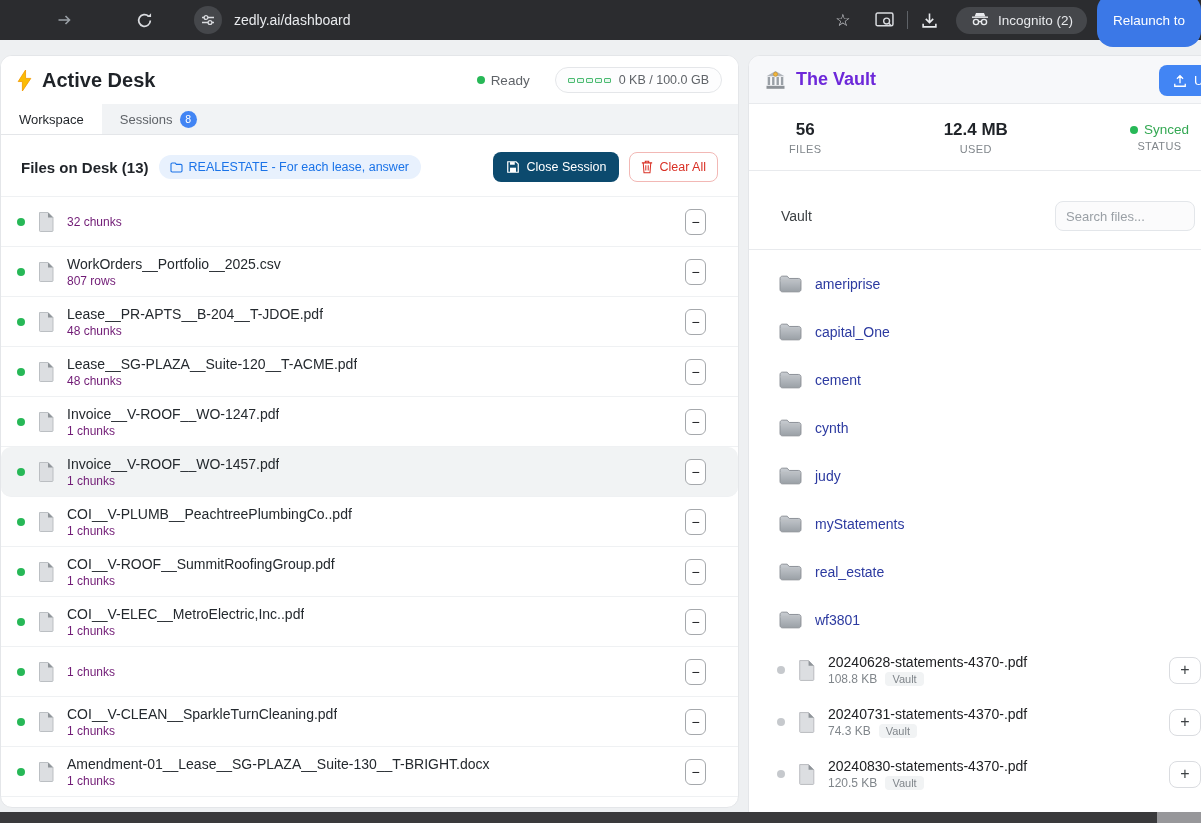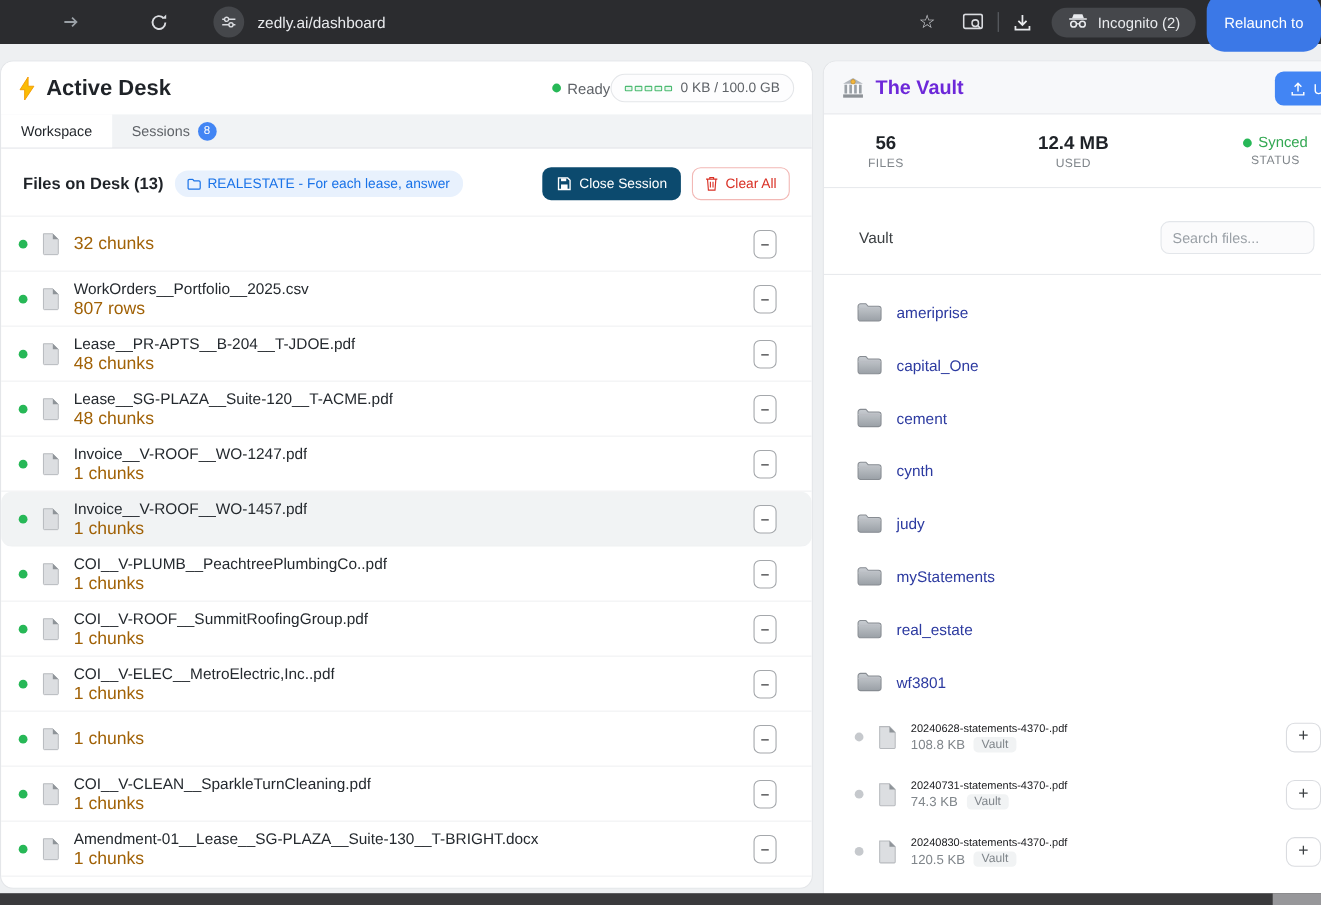--- a/index.html
+++ b/index.html
@@ -20,21 +20,21 @@
     padding:19px 16px; white-space:nowrap; }
 
   
   .card { position:absolute; background:#fff; border:1px solid #e4e6e9; border-radius:12px; overflow:hidden; }
   .desk-card { left:0; top:55px; width:739px; height:753px; }
   .vault-card { left:748px; top:55px; width:466px; height:768px; }
 
   
   .desk-header { height:48px; display:flex; align-items:center; padding:0 16px; background:#fff; }
   .desk-title { font-size:20px; font-weight:bold; color:#1f2328; margin-left:10px; }
-  .desk-header-right { margin-left:auto; display:flex; align-items:center; gap:0;text-align:center; }
+  .desk-header-right { margin-left:auto; display:flex; align-items:center; gap:25px;text-align:center; }
   .ready-wrap { display:flex; align-items:center; gap:6px; color:#5f6368; font-size:13.5px; }
   .dot { width:8px; height:8px; border-radius:50%; display:inline-block; }
   .dot-green { background:#27b857; }
   .dot-gray { background:#c6c9cd; }
   .storage-pill { display:flex; align-items:center; gap:8px; border:1px solid #e4e6e9; border-radius:15px;
     padding:5px 12px; font-size:12.5px; color:#5f6368; background:#fdfdfe; }
   .meter { display:flex; gap:2px; }
   .meter span { width:7px; height:5px; border:1px solid #4cbb72; background:#e8f6ee; border-radius:1px; display:inline-block; }
 
   
@@ -56,21 +56,21 @@
     border-radius:8px; font-size:12.5px; padding:7px 11px; white-space:nowrap; }
 
   
   .desk-list { border-top:1px solid #eff1f3; }
   .desk-row { height:50px; display:flex; align-items:center; padding:0 32px 0 16px; border-bottom:1px solid #eff1f3; }
   .desk-row.highlight { background:#f1f3f4; border-radius:10px; }
   .desk-row .dot { margin-right:12px; flex:0 0 auto; }
   .file-icon { margin-right:12px; flex:0 0 auto; display:flex; }
   .fcol { display:flex; flex-direction:column; gap:2px; min-width:0; }
   .fname { font-size:14px; color:#24292e; white-space:nowrap; overflow:hidden; text-overflow:ellipsis; }
-  .fmeta { font-size:16px; color:#a16207; }
+  .fmeta { font-size:12px; color:#701a75; }
   .minus-btn { margin-left:auto; width:21px; height:26px; border:1px solid #a5a8ac; border-radius:6px; background:#fff;
     color:#202124; font-size:14px; line-height:24px; text-align:center; flex:0 0 auto; }
 
   
   .vault-header { height:48px; background:#f7f8fa; border-bottom:1px solid #e8eaed; display:flex; align-items:center; padding:0 16px; position:relative; }
   .vault-title { font-size:18px; font-weight:bold; color:#6d28d9; margin-left:10px; }
   .upload-btn { position:absolute; left:410px; top:9px; display:flex; align-items:center; gap:7px; background:#4285f4;
     color:#fff; border:none; border-radius:8px; font-size:13px; padding:8px 14px; white-space:nowrap; }
   .stats-row { height:67px; border-bottom:1px solid #e8eaed; display:flex; align-items:center; justify-content:space-between;
     padding:0 24px 0 40px; background:#fff; }
@@ -83,21 +83,21 @@
   .vault-breadcrumb { font-size:14px; color:#3c4043; }
   .vault-search { width:140px; height:30px; border:1px solid #e3e6ea; border-radius:8px; background:#fbfbfc;
     font-size:13px; color:#0c4a6e; padding:0 10px; font-family:inherit; }
   .vault-search::placeholder { color:#9aa0a6; }
   .folder-list { padding-top:10px; }
   .folder-row { height:48px; display:flex; align-items:center; padding:0 16px 0 30px; gap:13px; }
   .folder-label { font-size:14px; color:#2c3aa0; }
   .vault-file-row { height:52px; display:flex; align-items:center; padding:0 12px 0 28px; }
   .vault-file-row .dot { margin-right:12px; flex:0 0 auto; }
   .vfcol { display:flex; flex-direction:column; gap:2px; min-width:0; }
-  .vfname { font-size:10px; font-weight:500; color:#202124; white-space:nowrap; }
+  .vfname { font-size:14px; font-weight:500; color:#202124; white-space:nowrap; }
   .vfmeta { display:flex; align-items:center; gap:8px; font-size:12px; color:#80868b; }
   .vault-badge { background:#f1f3f4; color:#80868b; font-size:11px; border-radius:4px; padding:1px 7px; }
   .plus-btn { margin-left:auto; width:32px; height:27px; border:1px solid #dadce0; border-radius:8px; background:#fff;
     color:#3c4043; font-size:16px; line-height:24px; text-align:center; flex:0 0 auto; }
 
   
   .bottom-bar { position:absolute; left:0; top:812px; width:1201px; height:11px; background:#3a3a3c; z-index:40; }
   .bottom-bar-light { position:absolute; right:0; top:0; width:44px; height:11px; background:#97979a; }
 </style>
 </head>

